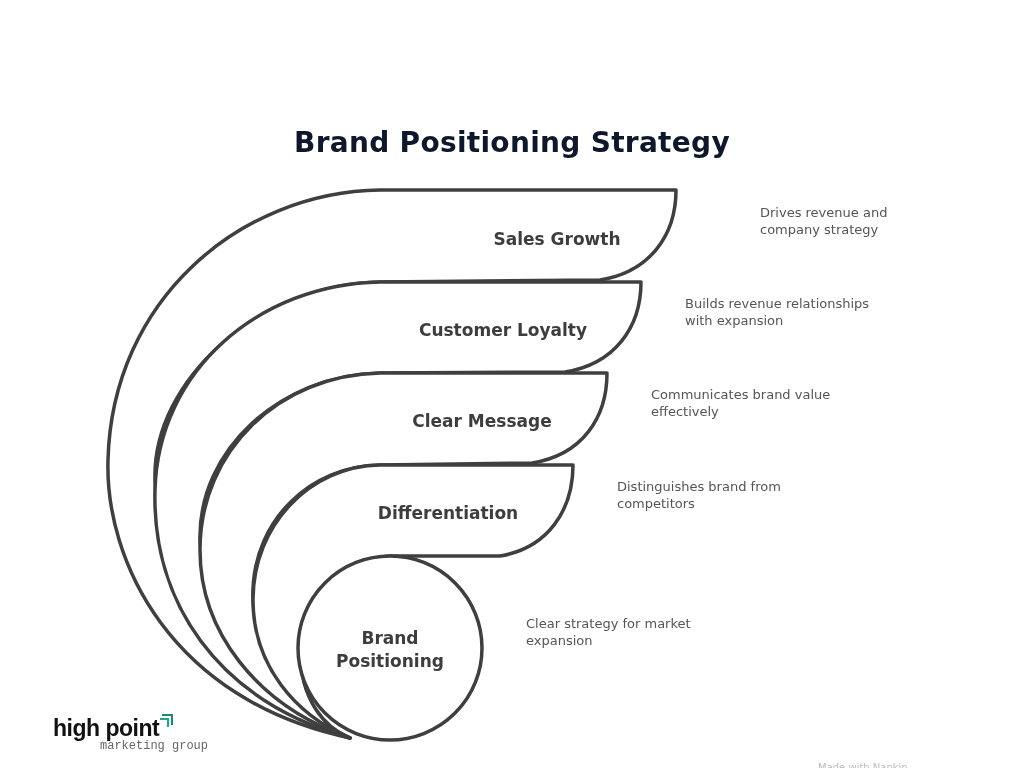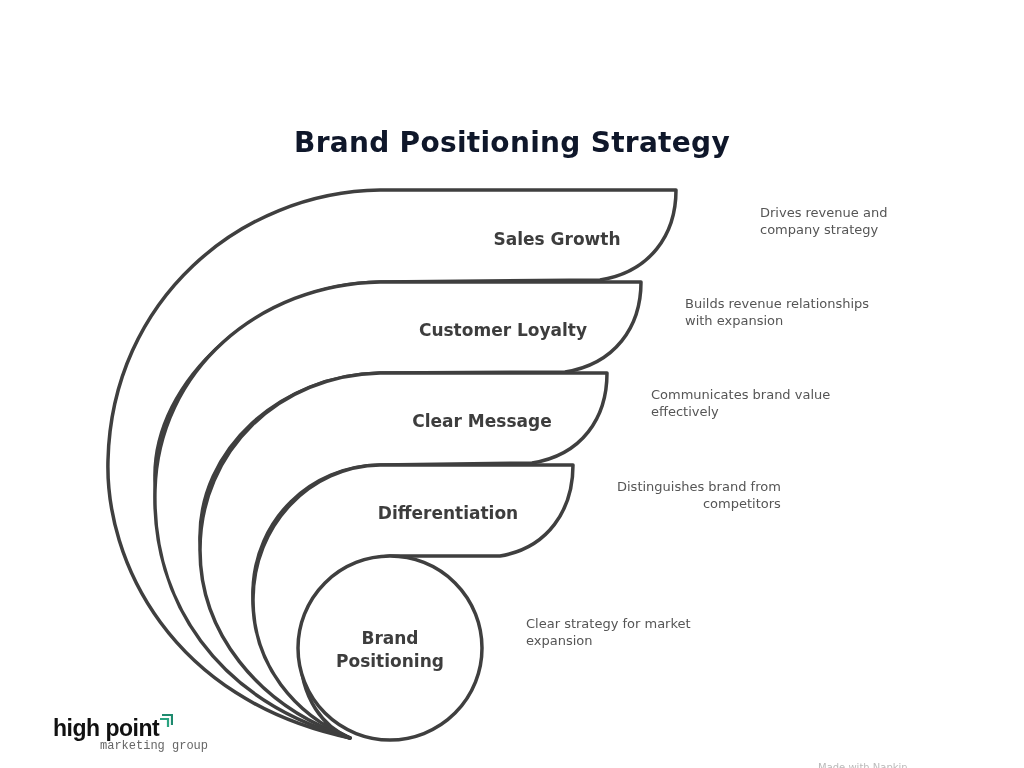--- a/index.html
+++ b/index.html
@@ -48,21 +48,21 @@
   <div>company strategy</div>
 </div>
 <div class="desc" style="left:685px; top:295px;">
   <div>Builds revenue relationships</div>
   <div>with expansion</div>
 </div>
 <div class="desc" style="left:651px; top:386px;">
   <div>Communicates brand value</div>
   <div>effectively</div>
 </div>
-<div class="desc" style="left:617px; top:478px;text-align:right;">
+<div class="desc" style="left:617px; top:478px;">
   <div>Distinguishes brand from</div>
   <div>competitors</div>
 </div>
 <div class="desc" style="left:526px; top:615px;">
   <div>Clear strategy for market</div>
   <div>expansion</div>
 </div>
 
 <div class="logo">
   <div class="logo-main">high point</div>

